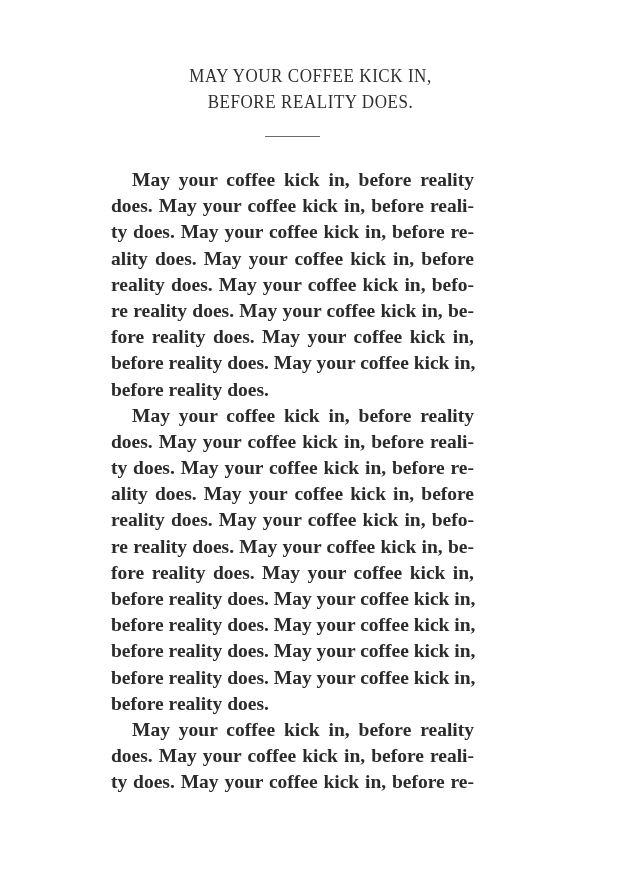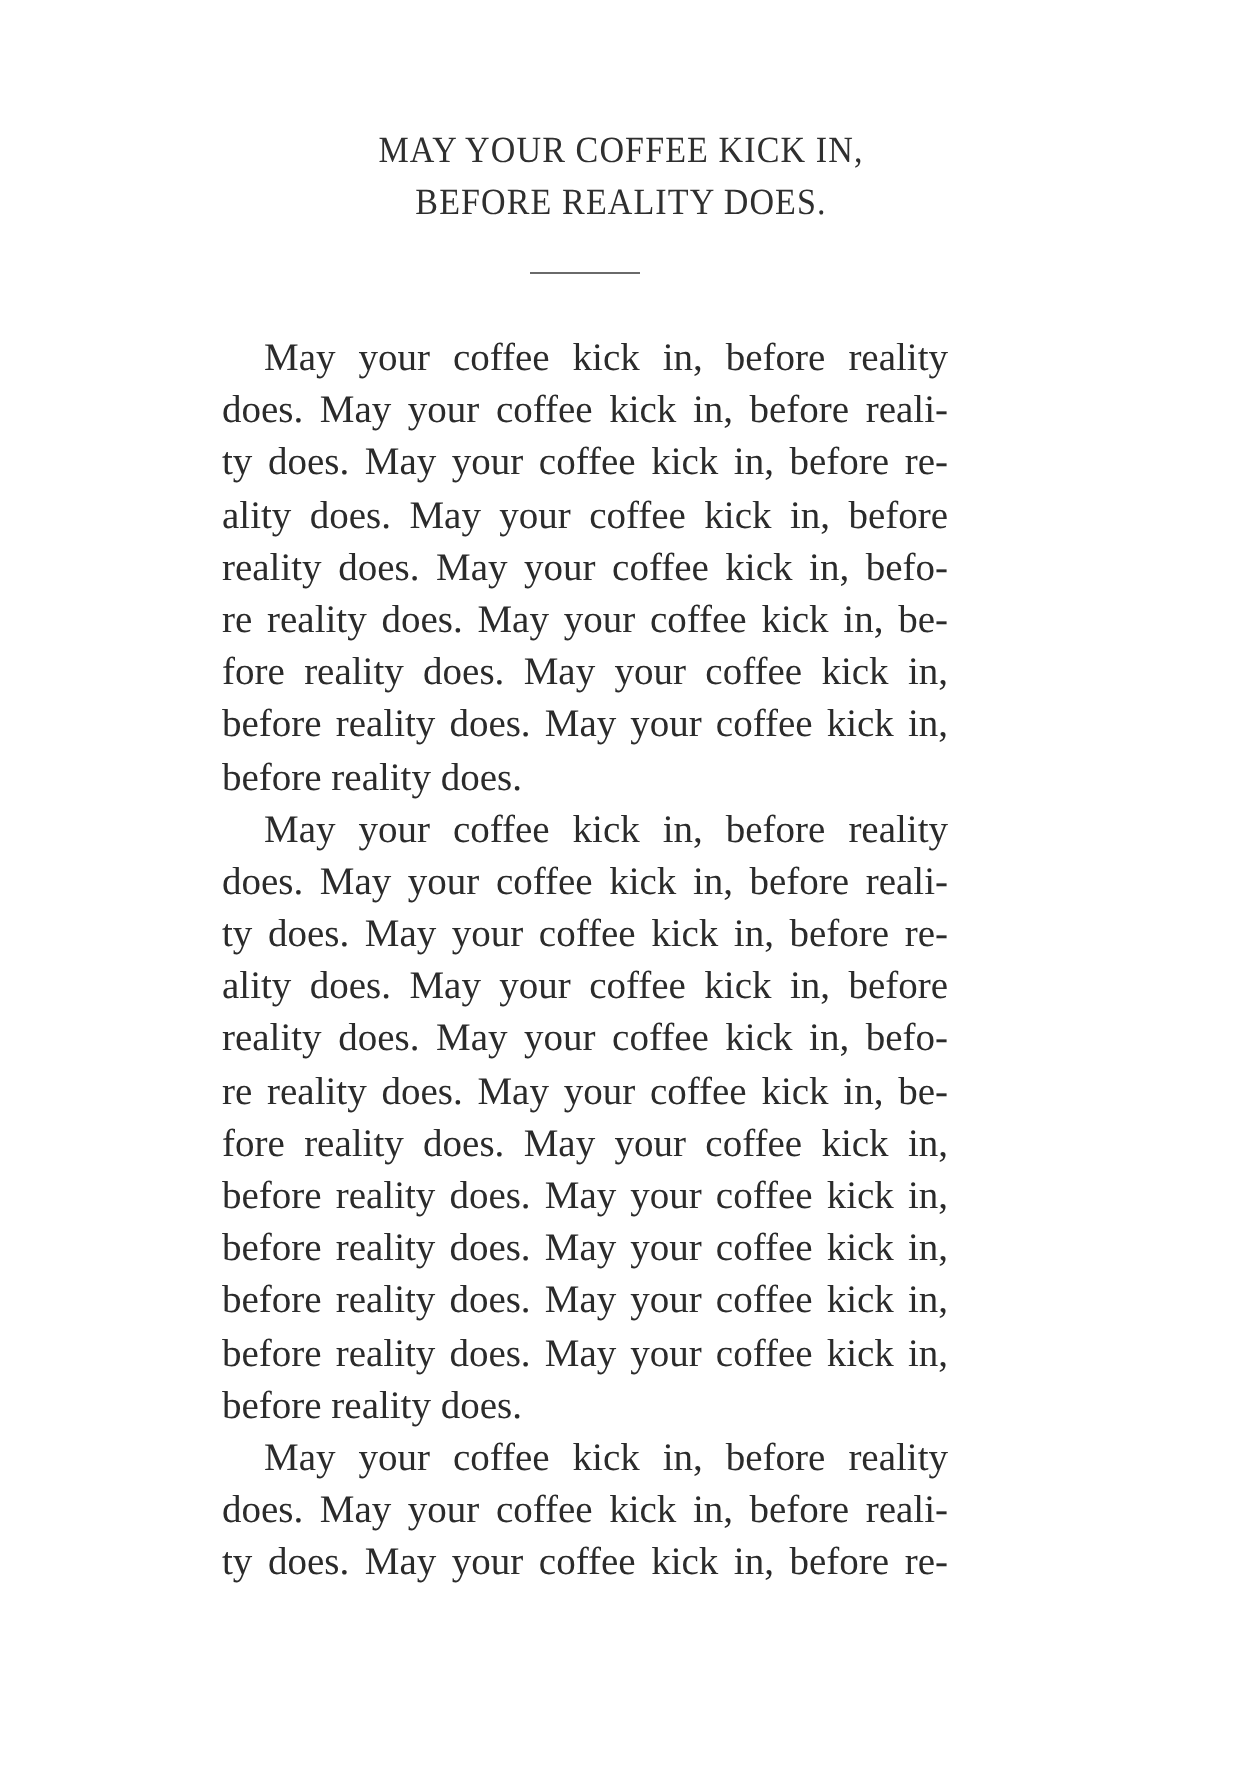--- a/index.html
+++ b/index.html
@@ -56,20 +56,21 @@
       color: #2b2b2b;
     }
     .para { margin: 0; padding: 0; }
     .line {
       display: block;
       white-space: nowrap;
       text-align: justify;
       text-align-last: justify;
       height: 26.2px;
       overflow: visible;
+      font-weight: bold;
     }
     .line.last {
       text-align: left;
       text-align-last: left;
     }
     .line.indent { padding-left: 21px; }
   </style>
 </head>
 <body>
 

